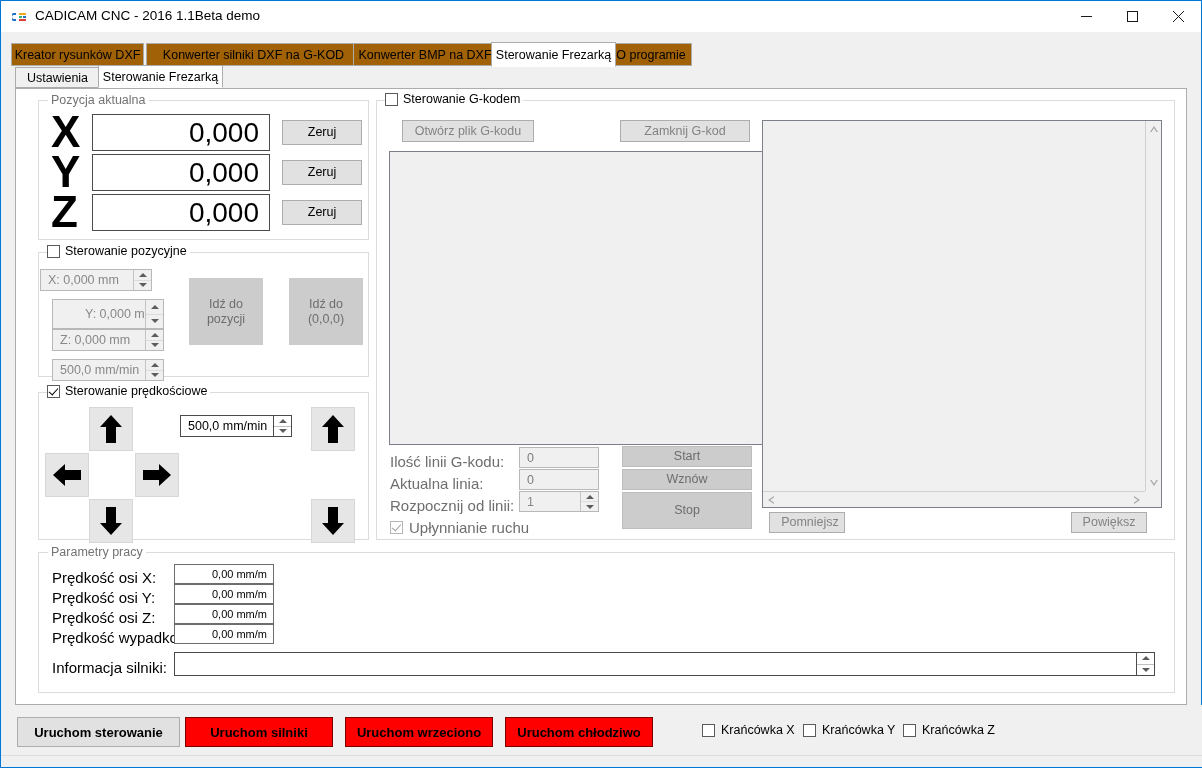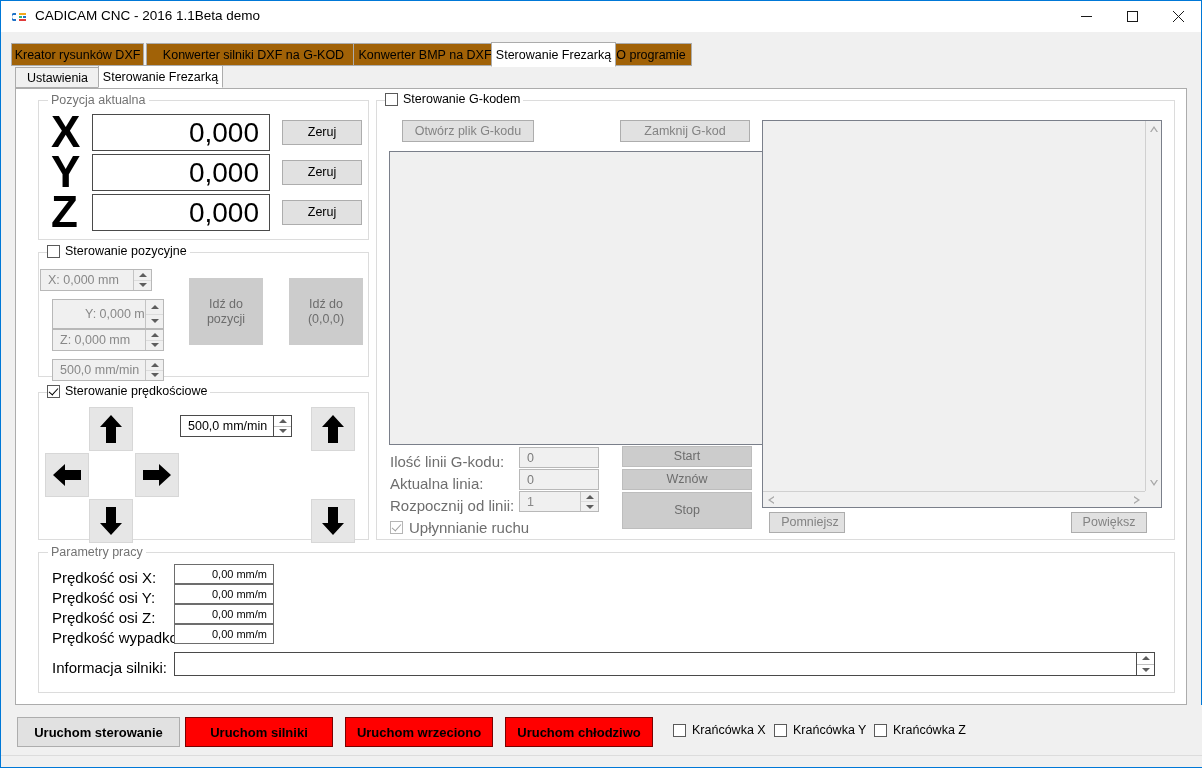--- a/index.html
+++ b/index.html
@@ -377,20 +377,21 @@
     border: 1px solid #7a0000;
     color: #000;
   }
   .end-cb {
     position: absolute;
     display: flex;
     align-items: center;
     gap: 6px;
     font-size: 12.5px;
     white-space: nowrap;
+    margin-left: 29px;
   }
   .statusbar {
     position: absolute;
     left: 0; bottom: 0;
     width: 1202px;
     height: 12px;
     background: #f0f0f0;
     border-top: 1px solid #dcdcdc;
     box-sizing: border-box;
   }

